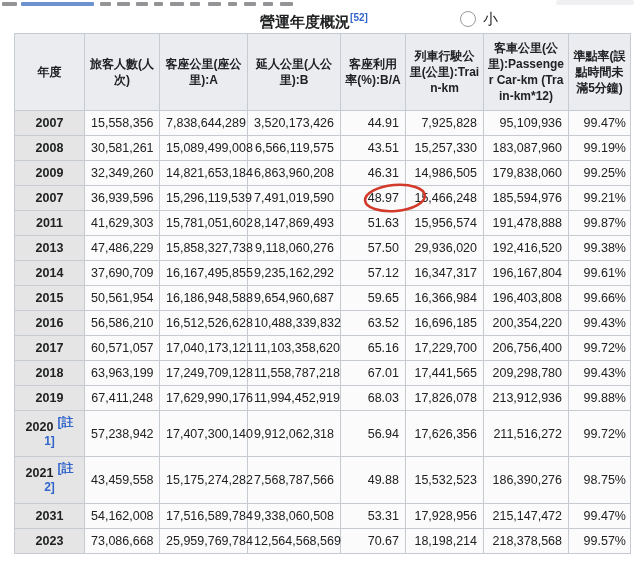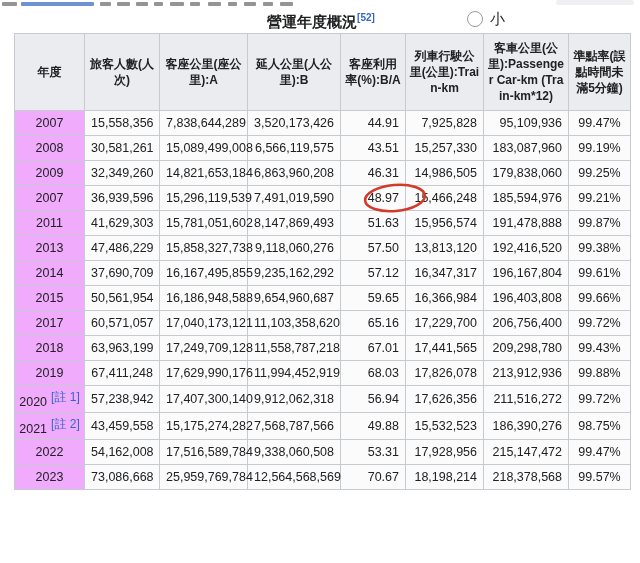--- a/index.html
+++ b/index.html
@@ -7,43 +7,43 @@
   body { font-family: "Liberation Sans","DejaVu Sans",sans-serif; color:#202122; }
   .page { position:relative; width:640px; height:563px; background:#fff; overflow:hidden; }
 
   
   .top-clip { position:absolute; top:0; left:0; width:640px; height:7px; }
   .top-clip .frag { position:absolute; top:2px; height:4px; background:#5a5a5e; opacity:.65; border-radius:1px; }
   .top-clip .frag.blue { background:#4a77c4; opacity:.8; }
   .top-pill { position:absolute; top:0; right:6px; width:78px; height:5px; background:#f0f0f3; border-radius:3px; }
 
   
-  .caption-row { position:absolute; top:7px; left:13px; width:616px; height:22px; }
+  .caption-row { position:absolute; top:7px; left:6px; width:616px; height:22px; }
   .caption { text-align:center; font-size:15px; font-weight:bold; line-height:22px; }
   .caption sup.ref { font-weight:bold; }
   sup.ref { color:#3366cc; font-size:10px; text-decoration:none; }
 
   .radio-group { position:absolute; left:454px; top:1px; display:flex; align-items:center; gap:7px; height:22px; }
   .radio-circle { width:16px; height:16px; border:1.5px solid #9a9aa0; border-radius:50%; background:#fff; display:inline-block; }
   .radio-label { font-size:15px; color:#1b1b1d; }
 
   
   .table-wrap { position:absolute; top:33px; left:14px; width:616px; }
   table { border-collapse:collapse; table-layout:fixed; width:616px; font-size:12.5px; }
   th, td { border:1px solid #c6cbd1; }
   thead th {
     background:#eaecf0; font-weight:bold; font-size:12px; line-height:16px;
     text-align:center; vertical-align:middle; padding:6px 3px; word-break:break-all;
   }
   tbody th.year {
-    background:#f0abfc; font-weight:normal; text-align:center; vertical-align:middle;
-    padding:3px 1px; height:25px;
+    background:#e5e5e5; font-weight:bold; text-align:center; vertical-align:middle;
+    padding:3px 8px; height:25px;
   }
   tbody td { background:#fbfbfc; text-align:right; vertical-align:middle; padding:3px 6px; height:25px; white-space:nowrap; }
-  tbody td.center { text-align:center; padding:3px 4px; }
+  tbody td.center { text-align:right; padding:3px 4px; }
   tbody th.year sup.ref { font-size:12px; margin-left:4px; }
 
   
   .highlight-ellipse { position:absolute; pointer-events:none; }
 </style>
 </head>
 <body>
 
 <div class="page">
 
@@ -148,21 +148,21 @@
     <td>15,956,574</td>
     <td>191,478,888</td>
     <td class="center">99.87%</td>
   </tr>
           <tr>
     <th class="year"><span>2013</span></th>
     <td>47,486,229</td>
     <td>15,858,327,738</td>
     <td>9,118,060,276</td>
     <td>57.50</td>
-    <td>13,813,120</td>
+    <td>29,936,020</td>
     <td>192,416,520</td>
     <td class="center">99.38%</td>
   </tr>
           <tr>
     <th class="year"><span>2014</span></th>
     <td>37,690,709</td>
     <td>16,167,495,855</td>
     <td>9,235,162,292</td>
     <td>57.12</td>
     <td>16,347,317</td>
@@ -173,20 +173,30 @@
     <th class="year"><span>2015</span></th>
     <td>50,561,954</td>
     <td>16,186,948,588</td>
     <td>9,654,960,687</td>
     <td>59.65</td>
     <td>16,366,984</td>
     <td>196,403,808</td>
     <td class="center">99.66%</td>
   </tr>
           <tr>
+    <th class="year"><span>2016</span></th>
+    <td>56,586,210</td>
+    <td>16,512,526,628</td>
+    <td>10,488,339,832</td>
+    <td>63.52</td>
+    <td>16,696,185</td>
+    <td>200,354,220</td>
+    <td class="center">99.43%</td>
+  </tr>
+          <tr>
     <th class="year"><span>2017</span></th>
     <td>60,571,057</td>
     <td>17,040,173,121</td>
     <td>11,103,358,620</td>
     <td>65.16</td>
     <td>17,229,700</td>
     <td>206,756,400</td>
     <td class="center">99.72%</td>
   </tr>
           <tr>
@@ -223,21 +233,21 @@
     <th class="year"><span>2021</span><sup class="ref">[註 2]</sup></th>
     <td>43,459,558</td>
     <td>15,175,274,282</td>
     <td>7,568,787,566</td>
     <td>49.88</td>
     <td>15,532,523</td>
     <td>186,390,276</td>
     <td class="center">98.75%</td>
   </tr>
           <tr>
-    <th class="year"><span>2022</span></th>
+    <th class="year"><span>2031</span></th>
     <td>54,162,008</td>
     <td>17,516,589,784</td>
     <td>9,338,060,508</td>
     <td>53.31</td>
     <td>17,928,956</td>
     <td>215,147,472</td>
     <td class="center">99.47%</td>
   </tr>
           <tr>
     <th class="year"><span>2023</span></th>

